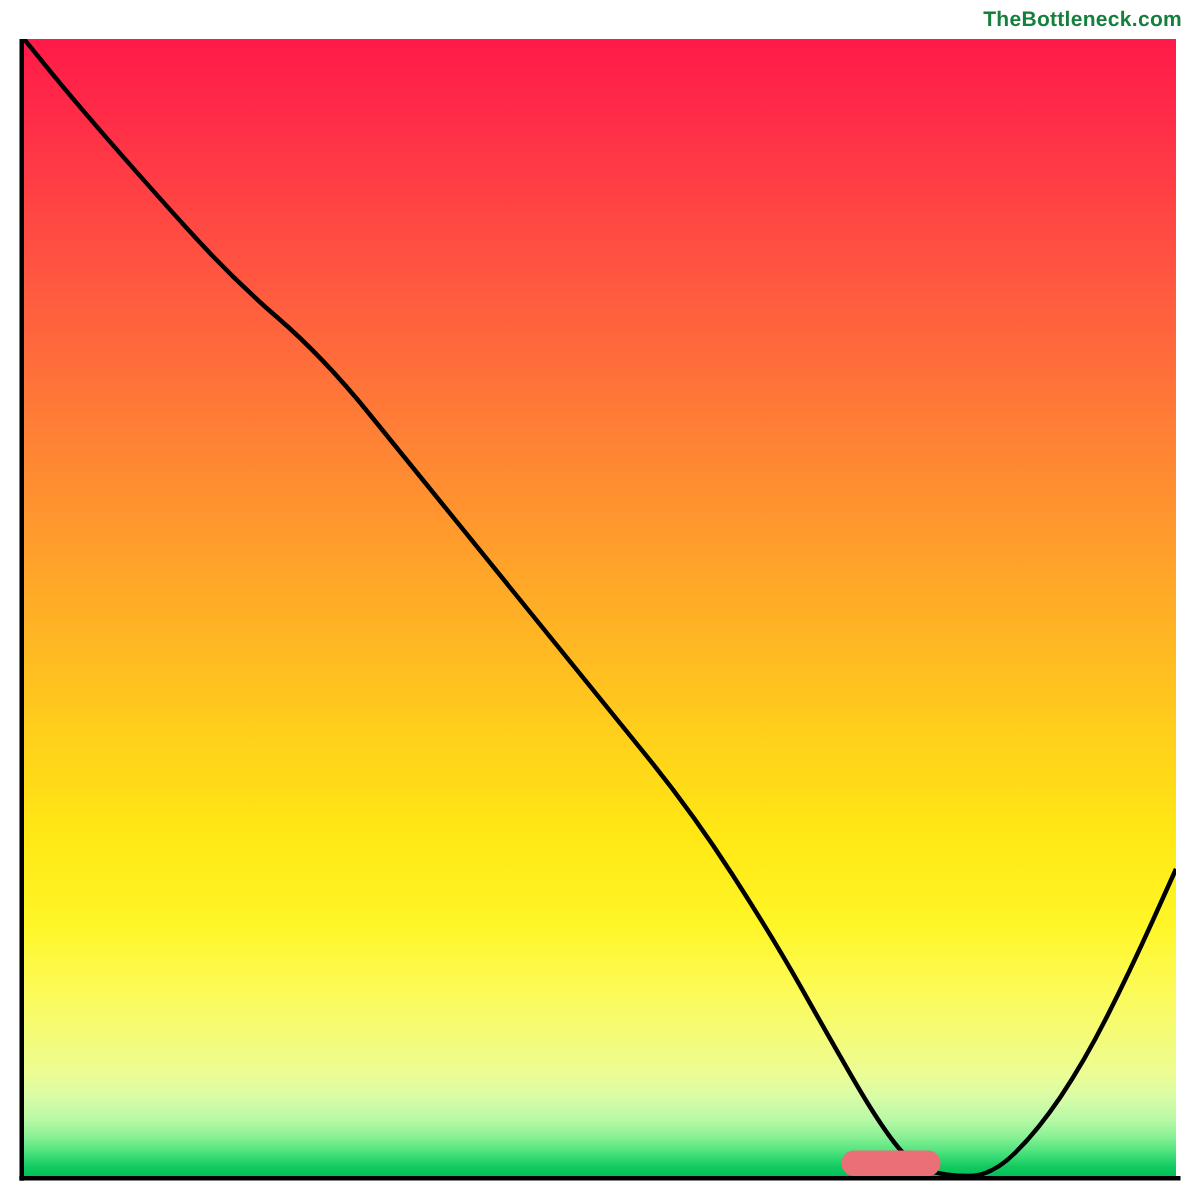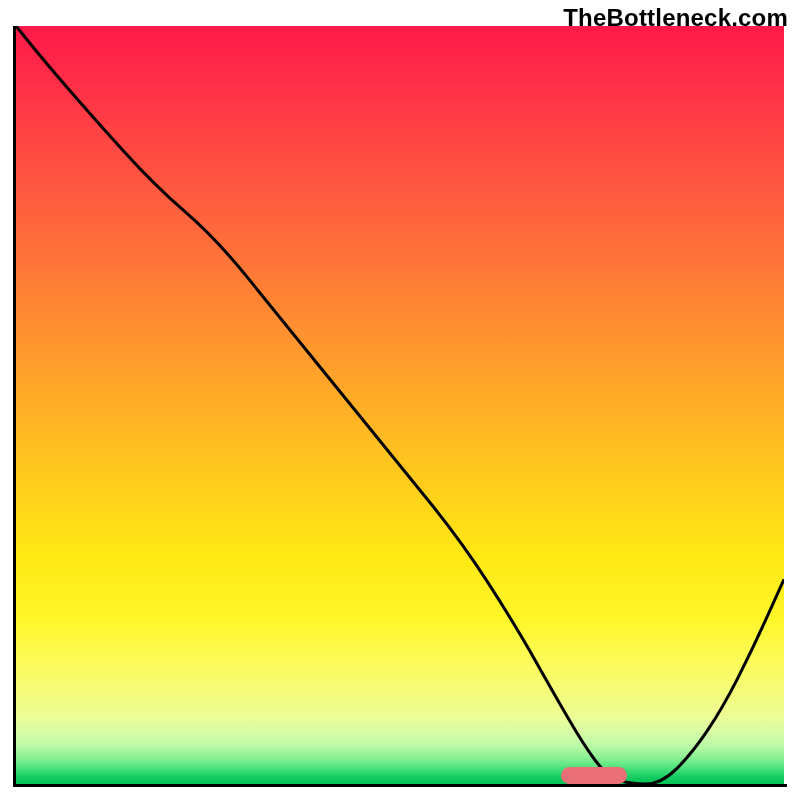--- a/index.html
+++ b/index.html
@@ -13,23 +13,23 @@
   }
   .chart-wrap {
     position: relative;
     width: 800px;
     height: 800px;
   }
   .watermark {
     position: absolute;
     top: 4px;
     right: 12px;
-    font-size: 24px;
+    font-size: 14px;
     font-weight: 600;
-    color: #000000;
+    color: #15803d;
     letter-spacing: 0.2px;
     z-index: 10;
   }
   .plot-frame {
     position: absolute;
     left: 13px;
     top: 26px;
     width: 774px;
     height: 761px;
     border: 3px solid #000;

